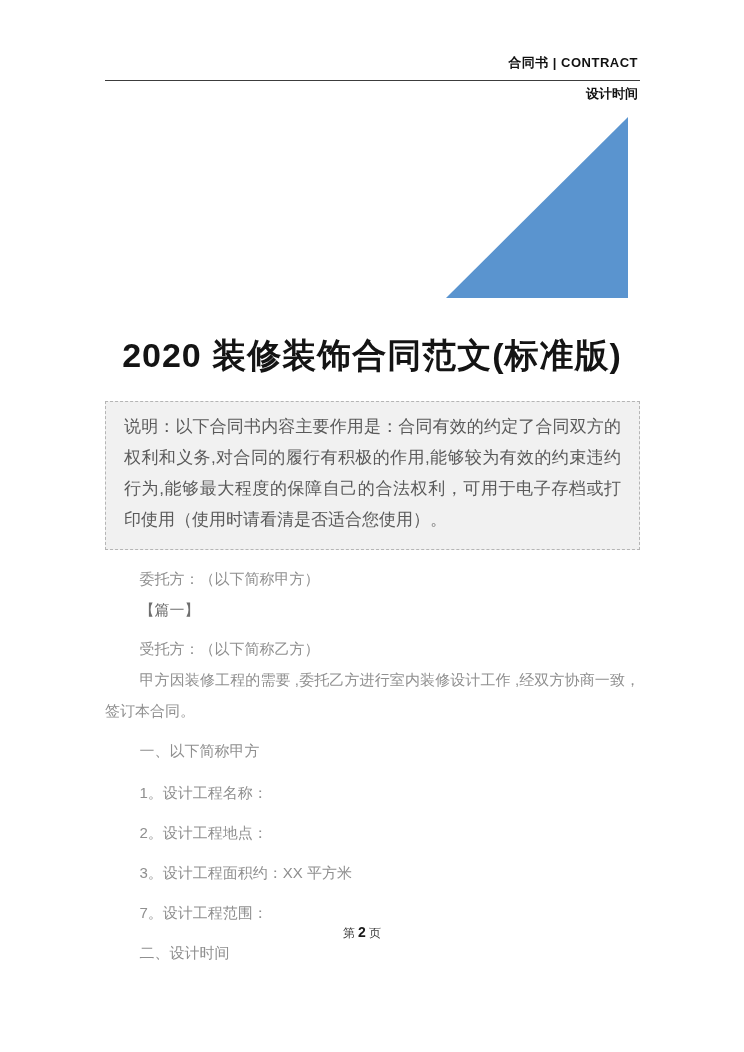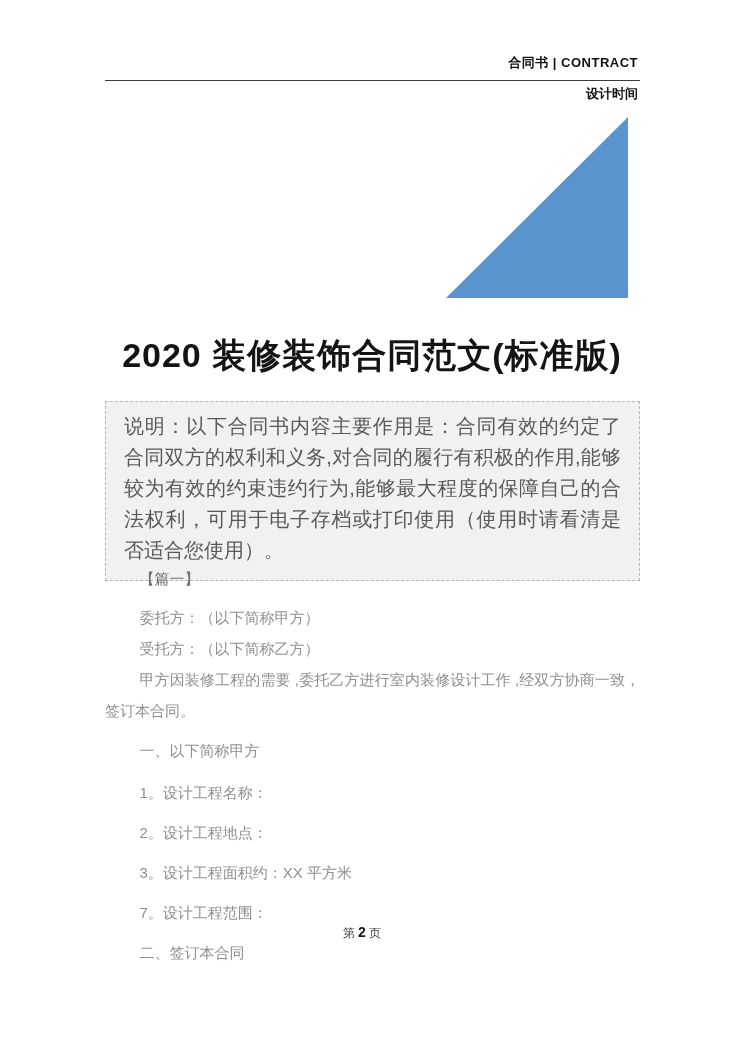--- a/index.html
+++ b/index.html
@@ -32,21 +32,21 @@
     font-size: 34px; font-weight: bold; color: #141414; letter-spacing: 1px;
   }
 
   .notice {
     position: absolute; top: 401px; left: 105px; width: 535px;
     background: #f1f1f1;
     border: 1px dashed #b5b5b5;
     padding: 9px 18px 14px 18px;
   }
   .notice-text {
-    font-size: 20px; line-height: 31px; color: #595959;
+    font-size: 17px; line-height: 31px; color: #595959;
     text-align: justify;
   }
 
   .doc-body {
     position: absolute; top: 563px; left: 105px; width: 535px;
   }
   .para {
     font-size: 15px; line-height: 31px; color: #8f8f8f;
     text-align: justify; text-indent: 2.3em;
   }
@@ -76,29 +76,29 @@
     <polygon points="182,0 182,181 0,181" fill="#5A94CF"></polygon>
   </svg>
 
   <h1 class="title">2020 装修装饰合同范文(标准版)</h1>
 
   <div class="notice">
     <p class="notice-text">说明：以下合同书内容主要作用是：合同有效的约定了合同双方的权利和义务,对合同的履行有积极的作用,能够较为有效的约束违约行为,能够最大程度的保障自己的合法权利，可用于电子存档或打印使用（使用时请看清是否适合您使用）。</p>
   </div>
 
   <div class="doc-body">
+    <p class="para">委托方：（以下简称甲方）</p>
     <p class="para strong-gray mb8">【篇一】</p>
-    <p class="para">委托方：（以下简称甲方）</p>
     <p class="para">受托方：（以下简称乙方）</p>
     <p class="para mb9">甲方因装修工程的需要 ,委托乙方进行室内装修设计工作 ,经双方协商一致，签订本合同。</p>
     <p class="para mb11">一、以下简称甲方</p>
     <p class="para mb9">1。设计工程名称：</p>
     <p class="para mb9">2。设计工程地点：</p>
     <p class="para mb9">3。设计工程面积约：XX 平方米</p>
     <p class="para mb9">7。设计工程范围：</p>
-    <p class="para">二、签订本合同</p>
+    <p class="para">二、设计时间</p>
   </div>
 
   <div class="footer">
     <span>第</span><span class="pagenum">2</span><span>页</span>
   </div>
 
 </div>
 
 </body></html>

